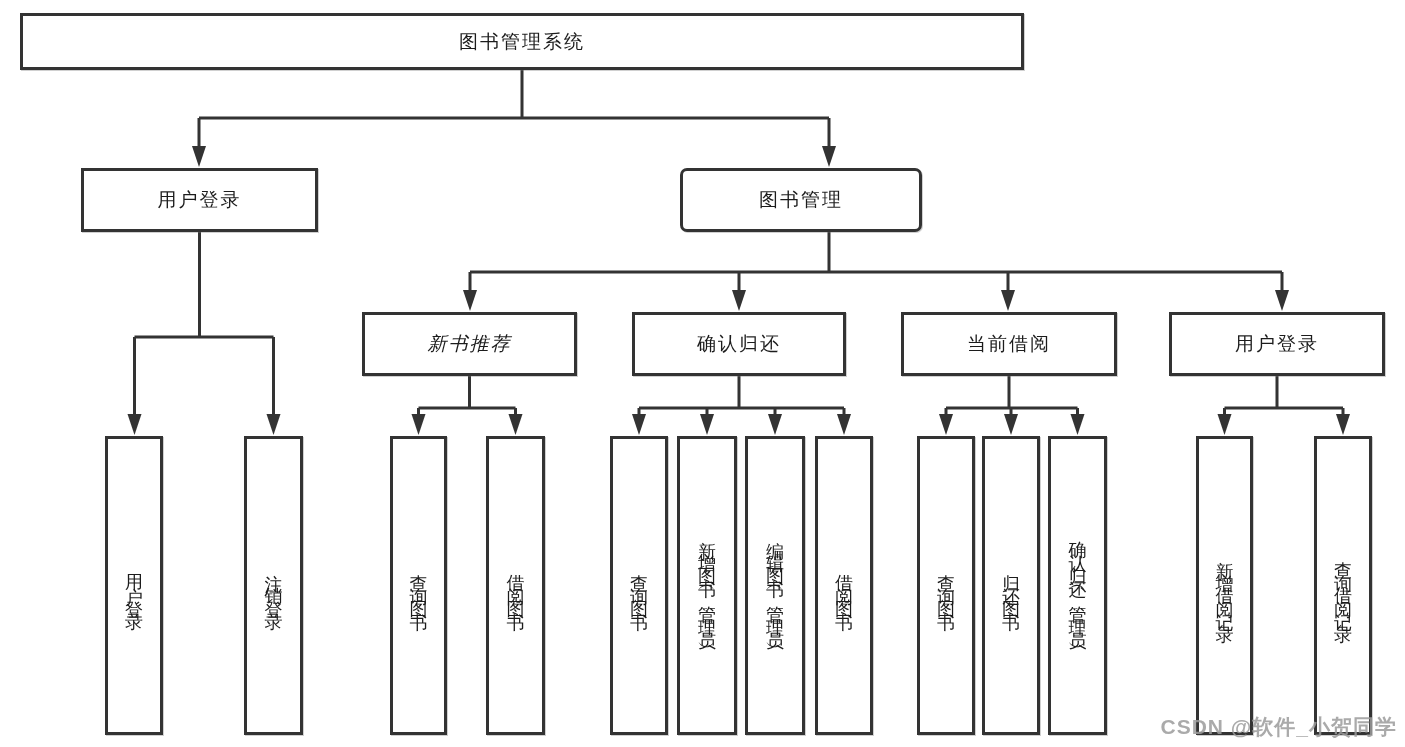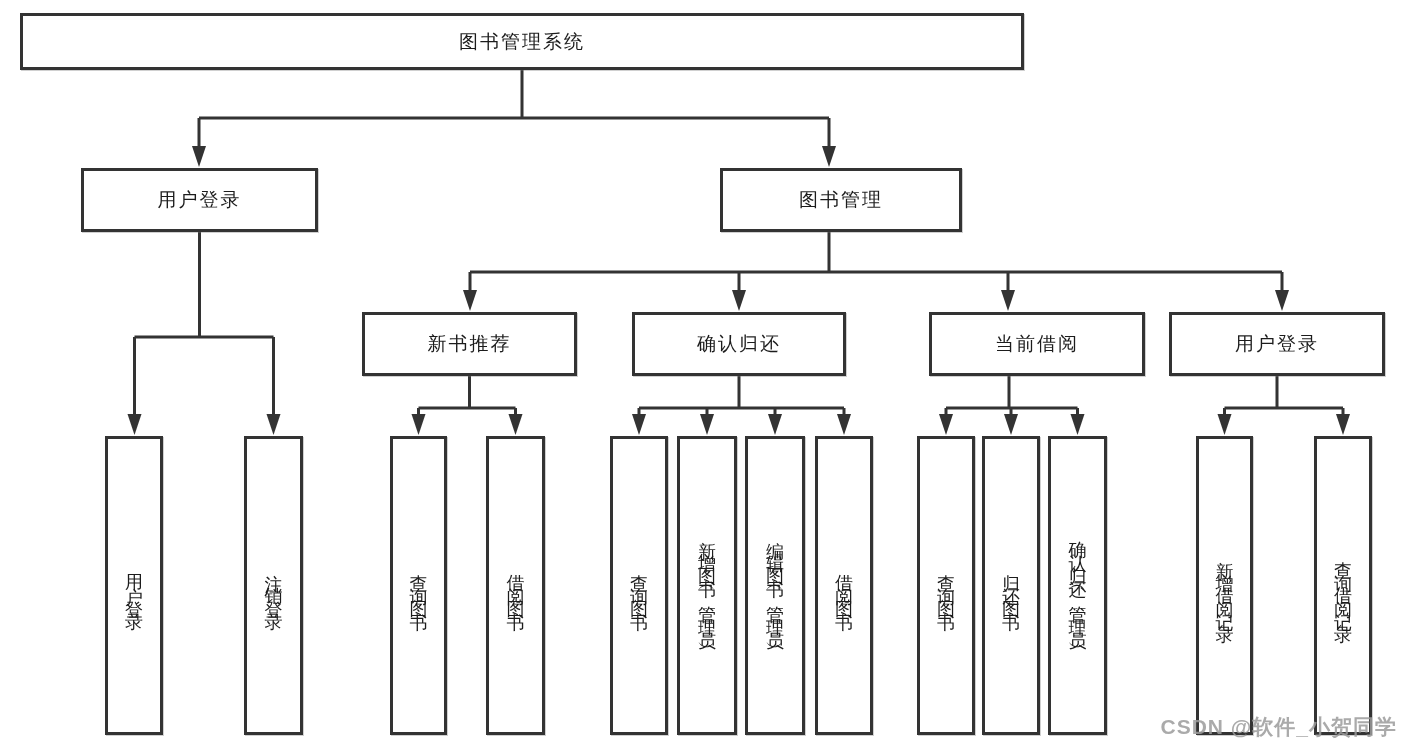--- a/index.html
+++ b/index.html
@@ -37,24 +37,24 @@
   .node.v {
     writing-mode: vertical-rl;
     text-orientation: mixed;
     font-size: 18px;
     letter-spacing: 13px;
     line-height: 1;
   }
   
   .n-root      { left:  20px; top:  13px; width: 1004px; height: 57px; }
   .n-userlogin { left:  81px; top: 168px; width: 237px; height: 64px; }
-  .n-bookmgmt  { left: 720px; top: 168px; width: 242px; height: 64px; }
-  .n-rec  { left:  362px; top: 312px; width: 215px; height: 64px; }
+  .n-bookmgmt  { left: 680px; top: 168px; width: 242px; height: 64px; border-radius: 7px; }
+  .n-rec  { left:  362px; top: 312px; width: 215px; height: 64px; font-style: italic; }
   .n-bor  { left:  632px; top: 312px; width: 214px; height: 64px; }
-  .n-cur  { left:  901px; top: 312px; width: 216px; height: 64px; margin-left: 28px; }
+  .n-cur  { left:  901px; top: 312px; width: 216px; height: 64px; }
   .n-rcd  { left: 1169px; top: 312px; width: 216px; height: 64px; }
   .leaf   { top: 436px; height: 299px; }
   .n-login      { left: 105px; width: 58px; }
   .n-logout     { left: 244px; width: 59px; }
   .n-rec-query  { left: 390px; width: 57px; }
   .n-rec-borrow { left: 486px; width: 59px; }
   .n-bor-query  { left: 610px; width: 58px; }
   .n-bor-add    { left: 677px; width: 60px; }
   .n-bor-edit   { left: 745px; width: 60px; }
   .n-bor-borrow { left: 815px; width: 58px; }

